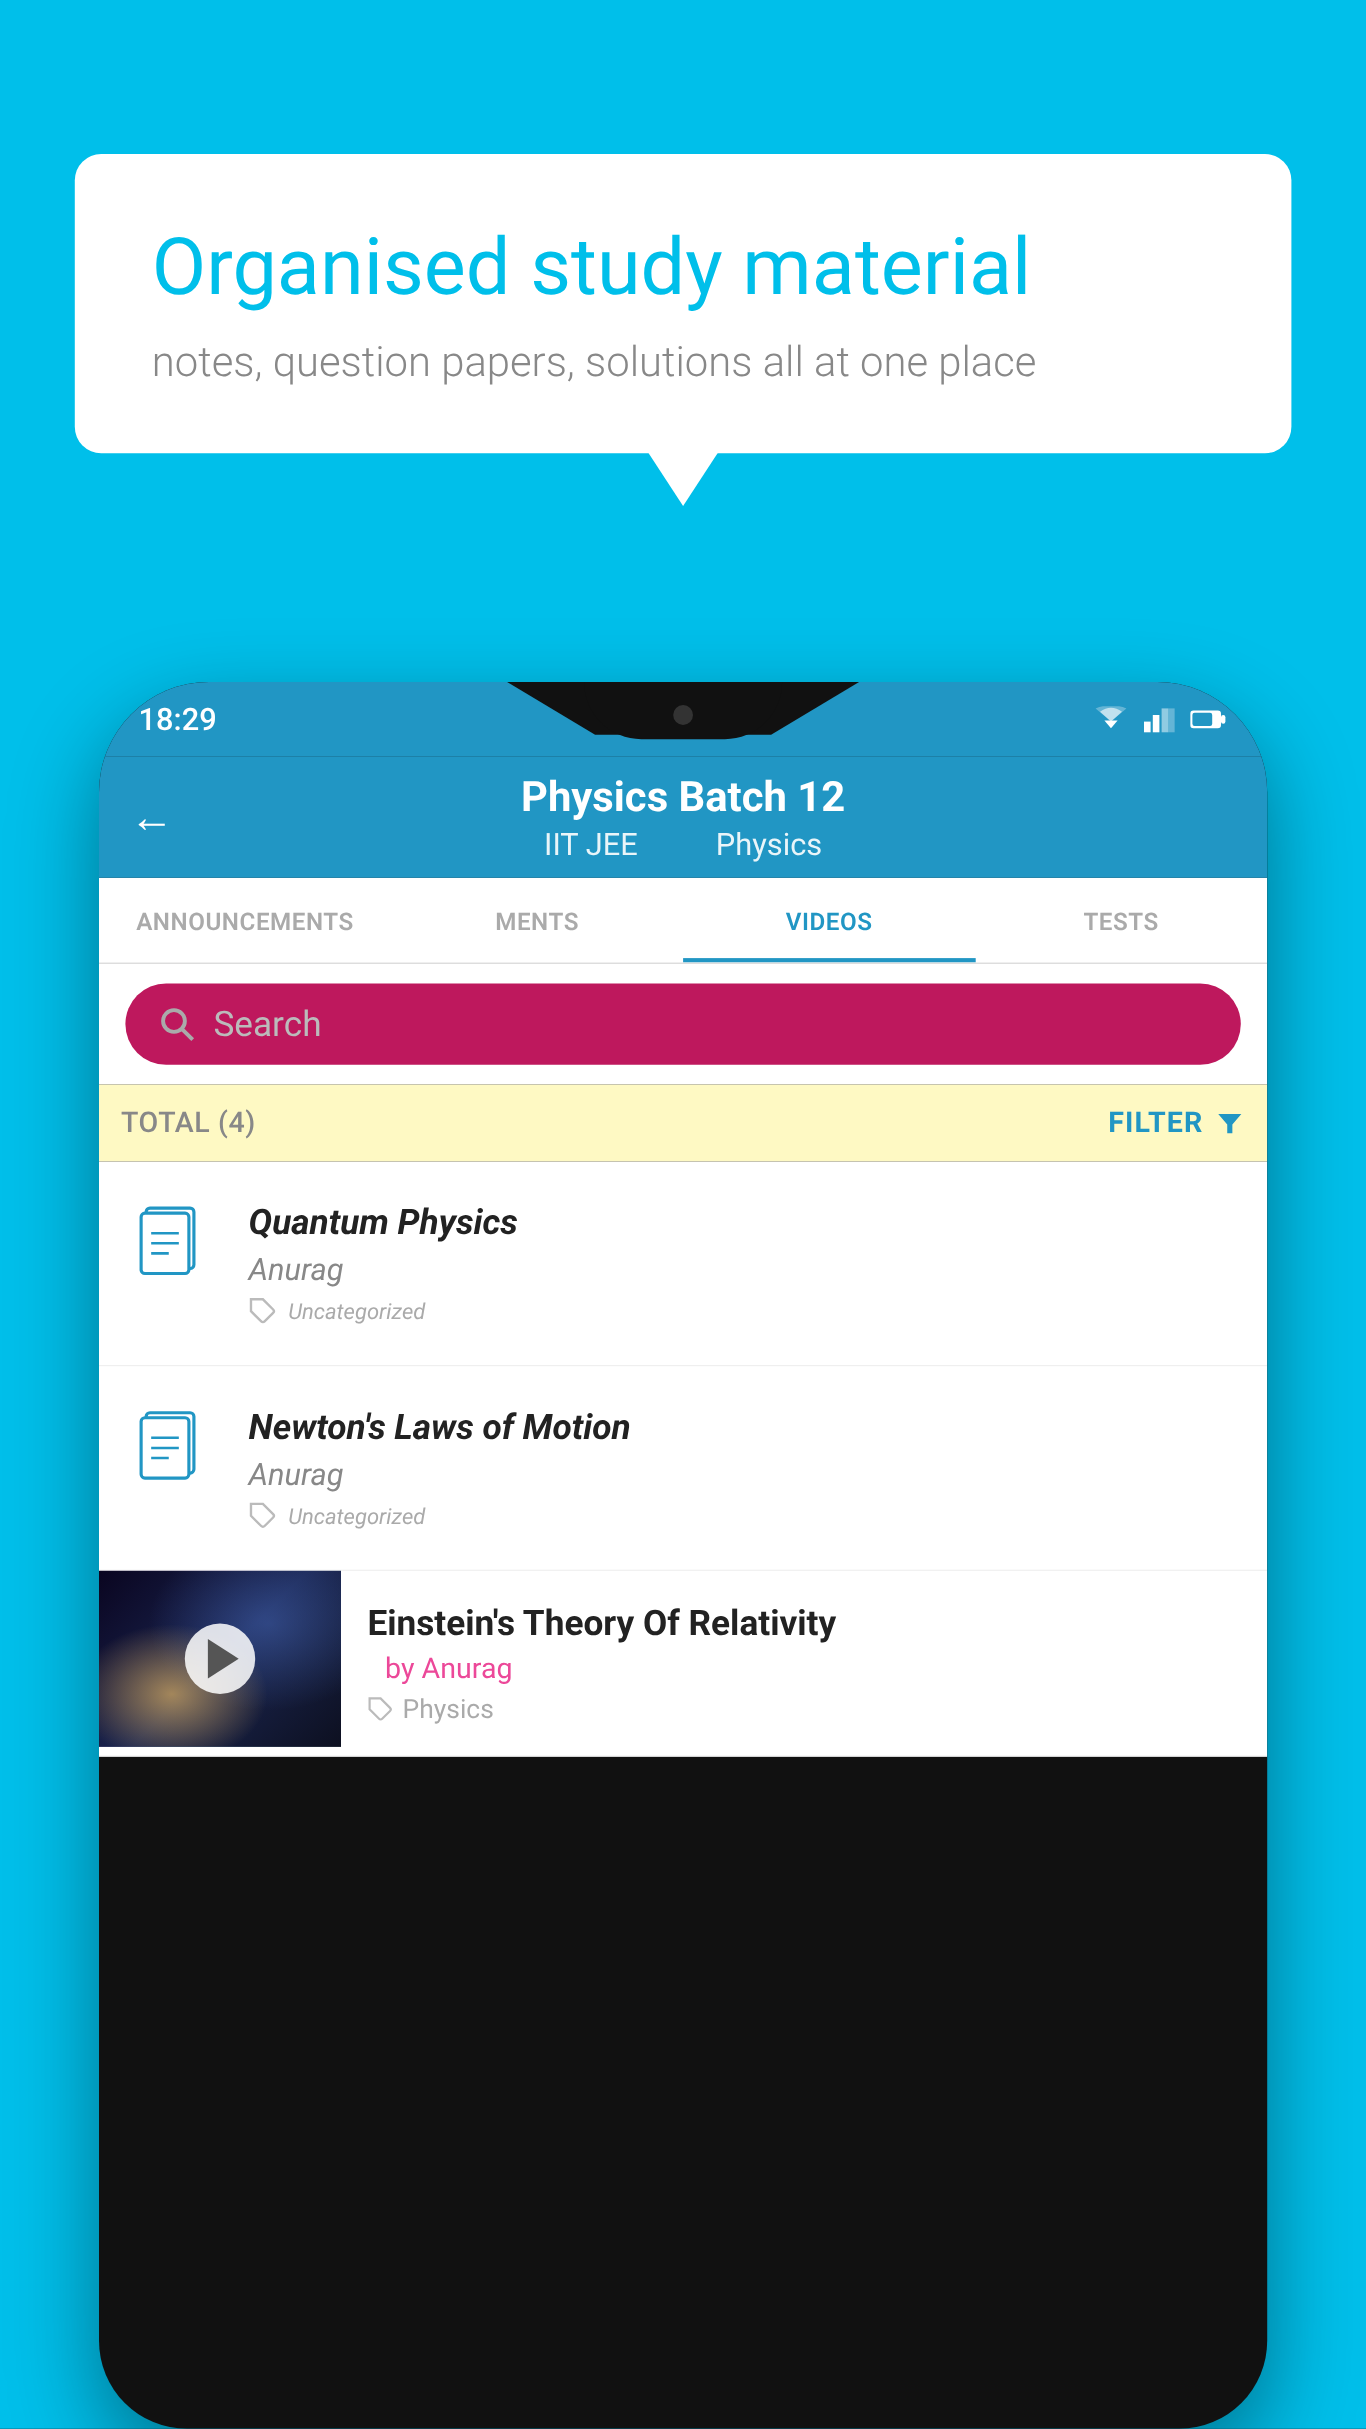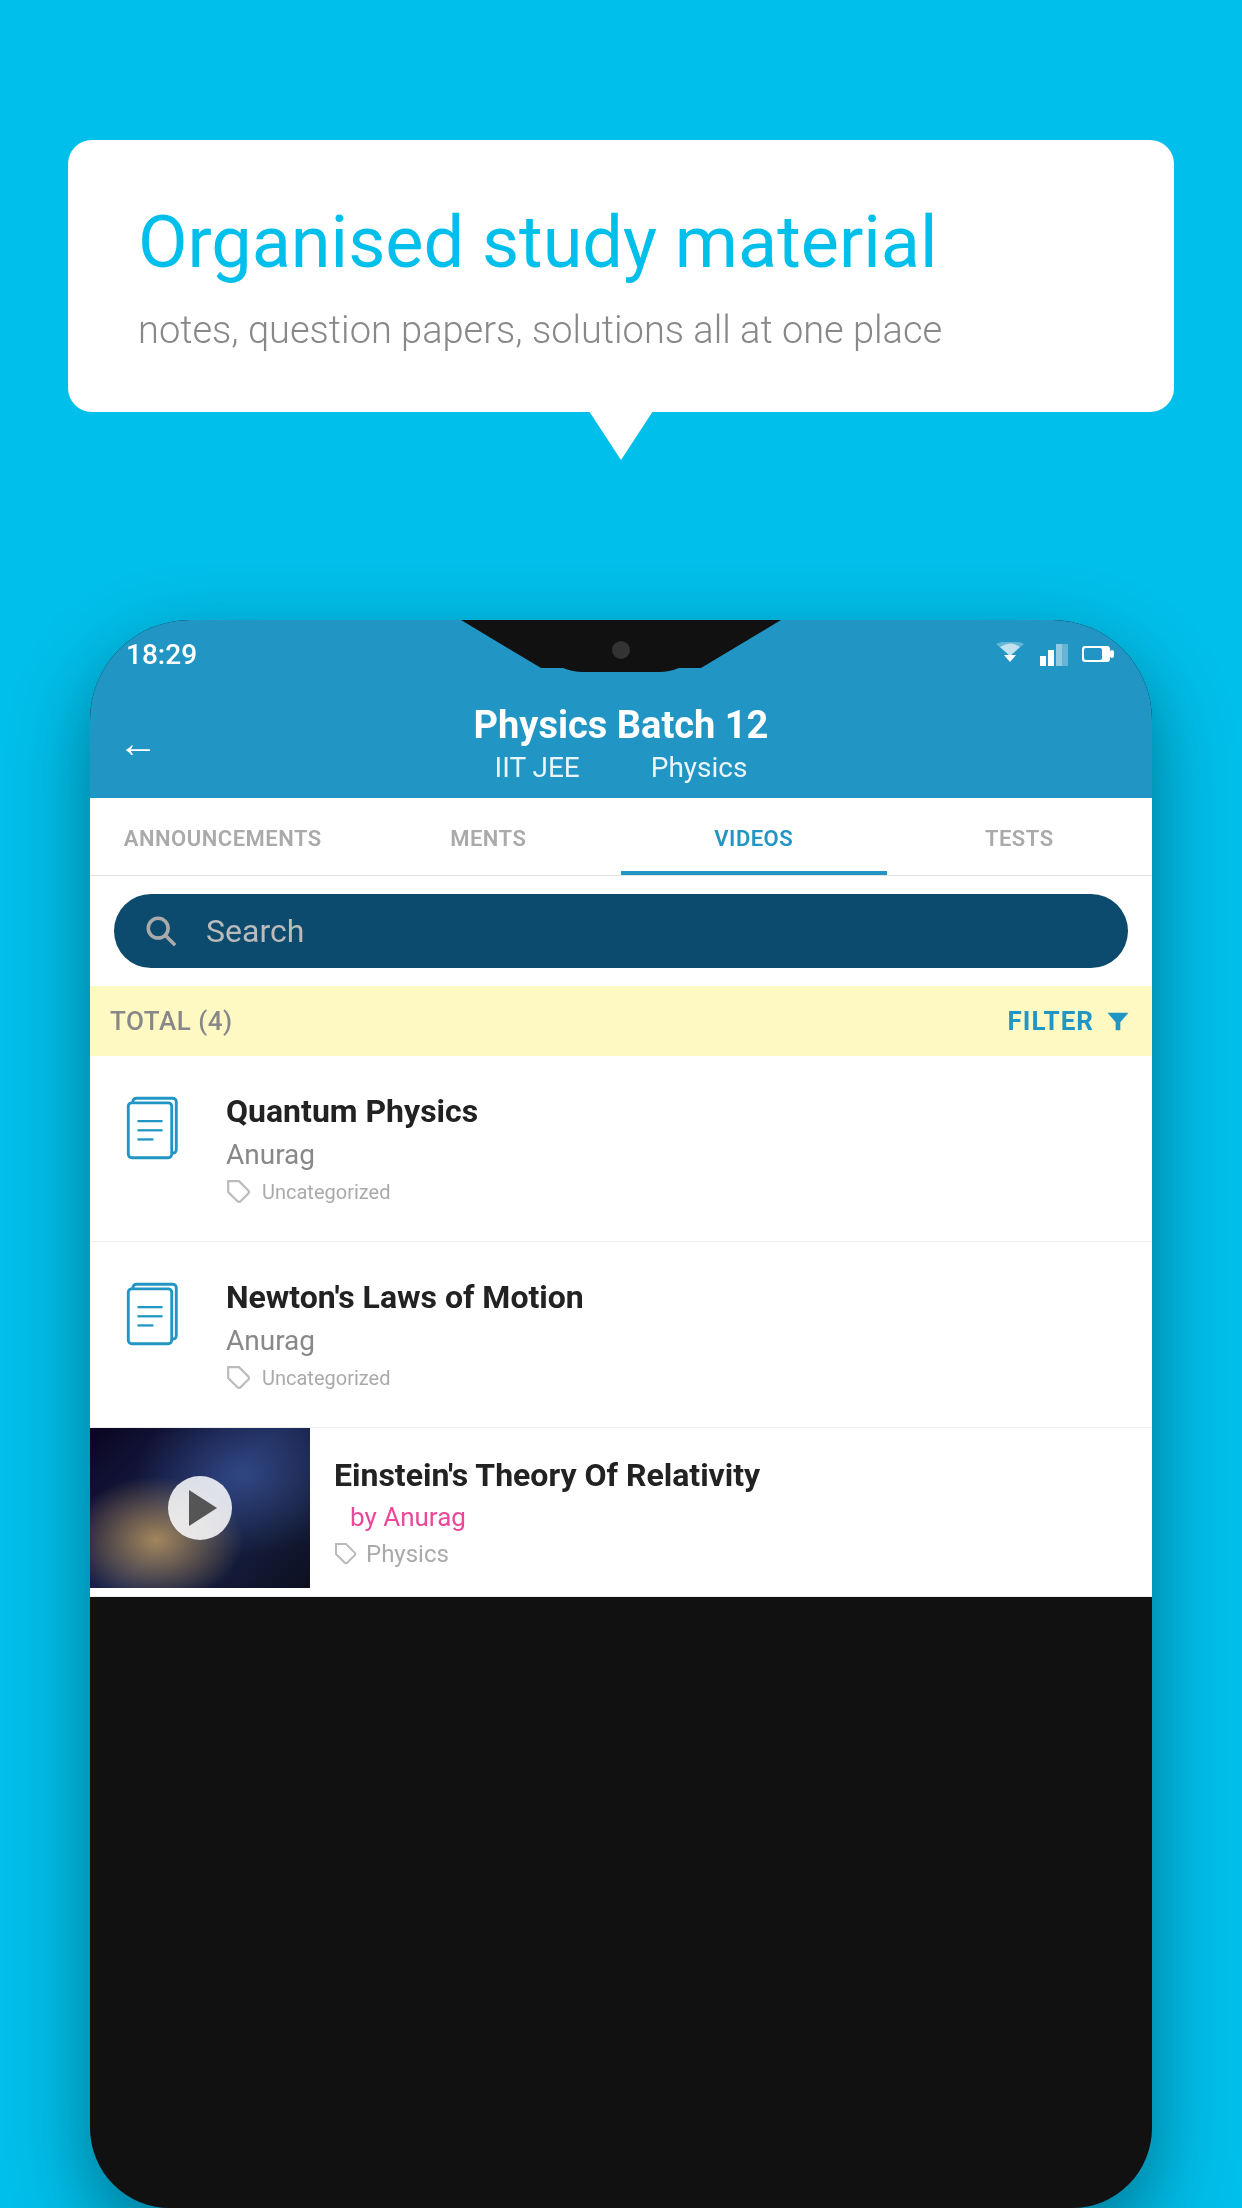--- a/index.html
+++ b/index.html
@@ -183,26 +183,26 @@
       height: 4px;
       background: #2196C4;
     }
 
     
     .search-bar-container {
       background: white;
       padding: 18px 24px;
     }
     .search-bar {
-      background: #0c4a6e;
+      background: #be185d;
       border-radius: 40px;
       display: flex;
       align-items: center;
       padding: 18px 30px;
-      gap: 28px;
+      gap: 16px;
     }
     .search-placeholder {
       color: #bbb;
       font-size: 32px;
     }
 
     
     .filter-bar {
       background: #fef9c3;
       padding: 20px 20px;
@@ -242,20 +242,21 @@
       gap: 28px;
       cursor: pointer;
     }
     .video-icon {
       width: 80px;
       min-width: 80px;
       margin-top: 4px;
     }
     .video-info {
       flex: 1;
+      font-style: italic;
     }
     .video-title {
       font-size: 32px;
       font-weight: 700;
       color: #222;
       margin-bottom: 8px;
     }
     .video-author {
       font-size: 28px;
       color: #888;

